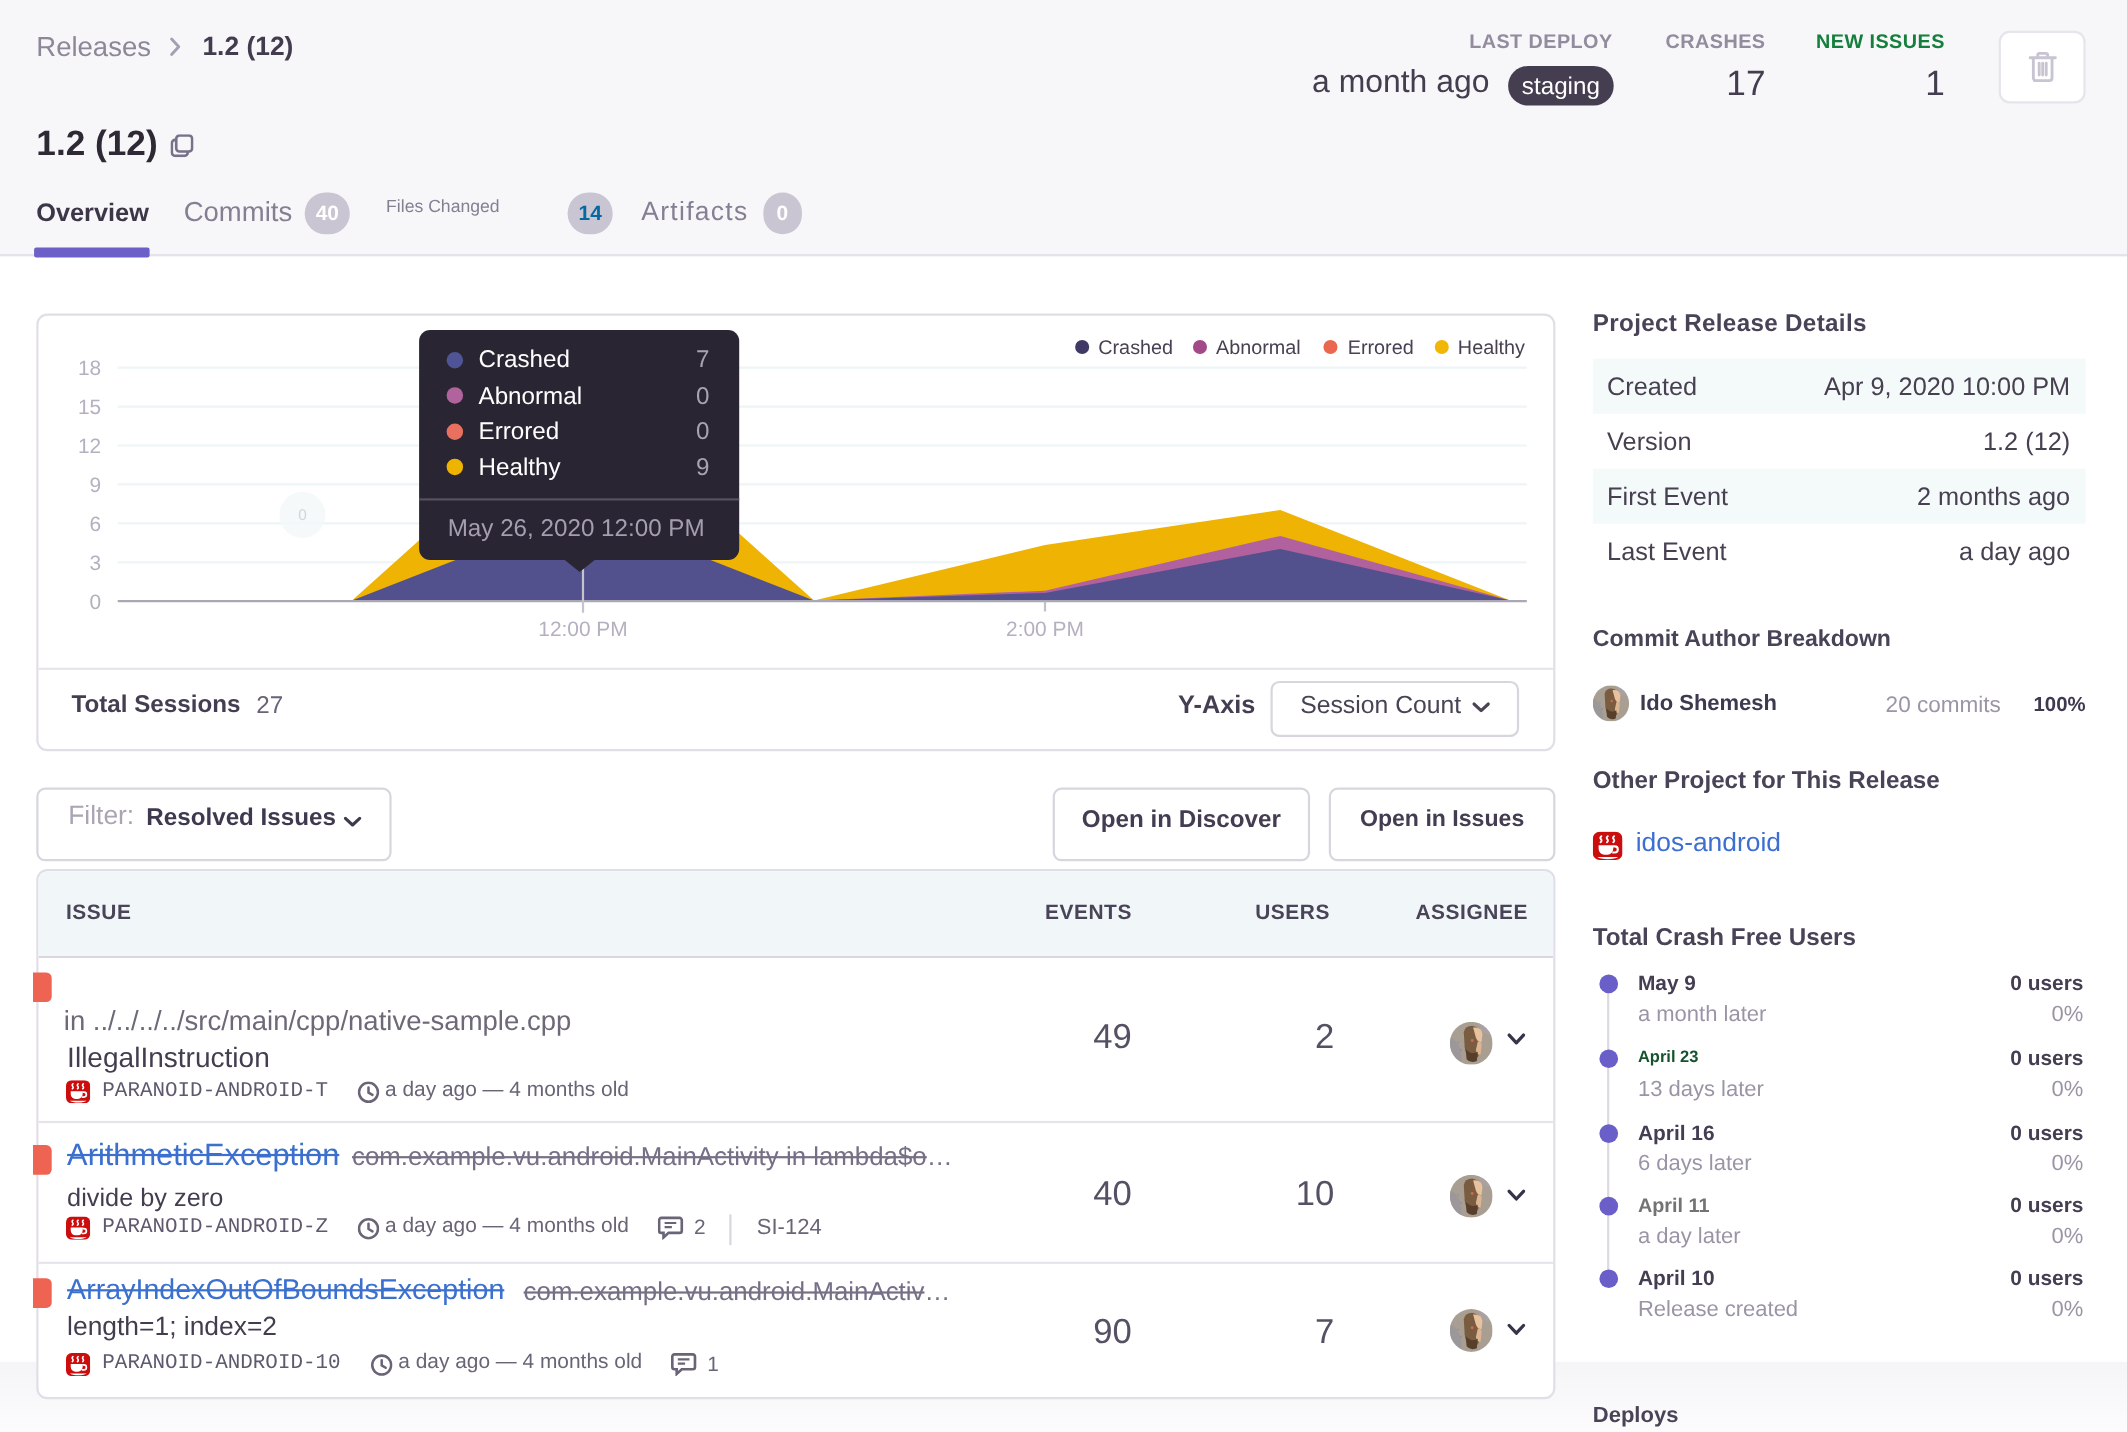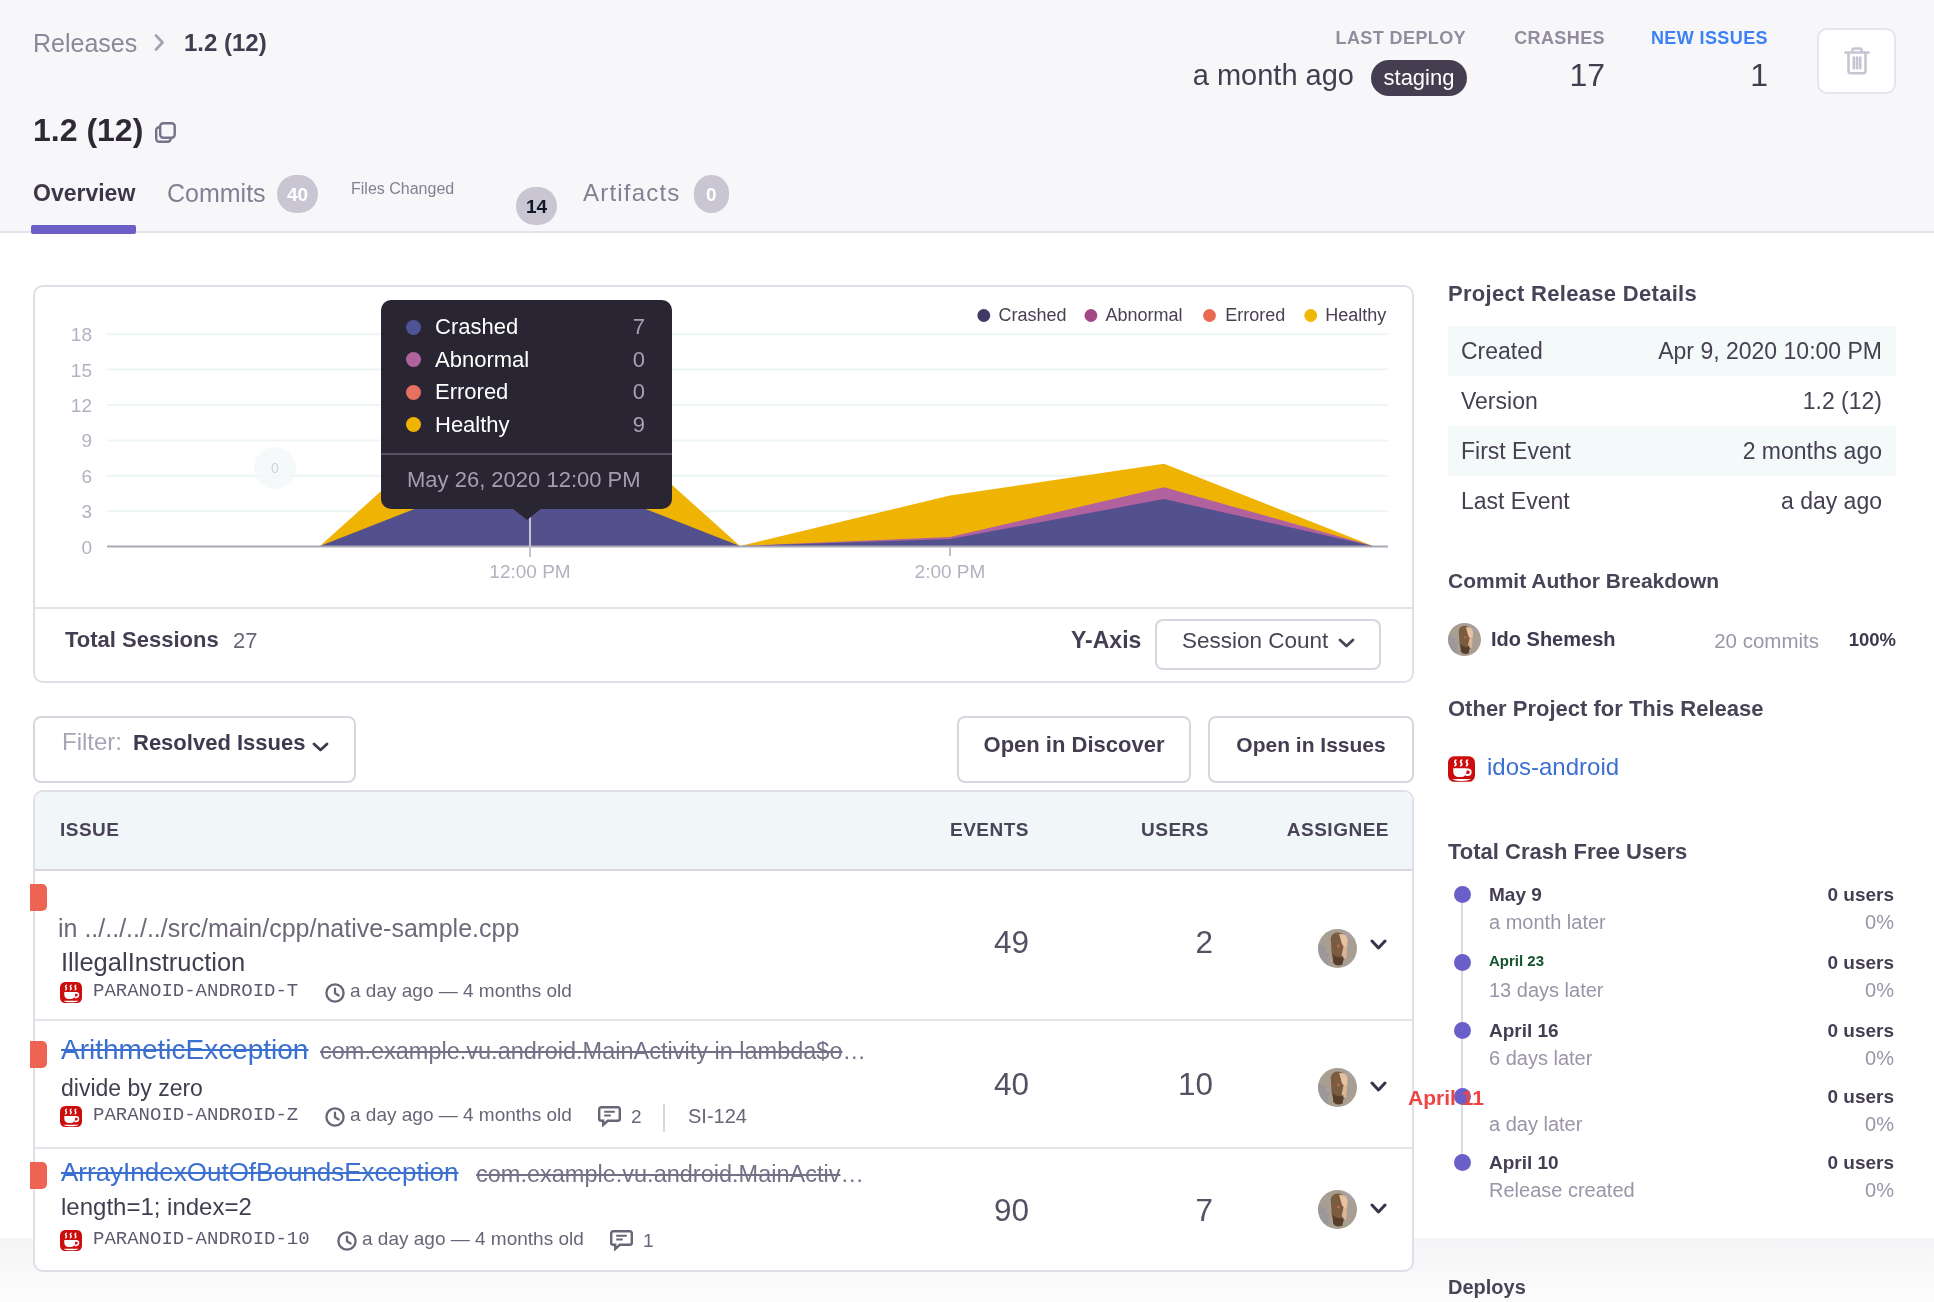--- a/index.html
+++ b/index.html
@@ -69,31 +69,31 @@
   <div class="abs" style="left:33px; top:114px; font-size:32px; color:#2f2936; font-weight:600;">1.2 (12)</div>
   <svg class="abs" style="left:155px; top:122px;" width="21" height="21" viewBox="0 0 21 21">
       <rect x="1.2" y="5.2" width="14.5" height="14.5" rx="3" fill="none" stroke="#77718a" stroke-width="2.4"></rect>
       <rect x="5.2" y="1.2" width="14.5" height="14.5" rx="3" fill="#f7f6f8" stroke="#77718a" stroke-width="2.4"></rect>
     </svg>
 
   <div class="abs" style="left:33px; top:182px; font-size:23px; font-weight:700; color:#3d3649;">Overview</div>
   <div class="abs" style="left:167px; top:181px; font-size:25px; color:#857f93;">Commits</div>
   <div class="abs" style="left:277px; top:175px; height:38px; background:#c9c5d2; border-radius:19px; padding:0 10px; font-size:19px; font-weight:700; color:#fff; display:flex; align-items:center;">40</div>
   <div class="abs" style="left:351px; top:181px; font-size:16px; color:#857f93;">Files Changed</div>
-  <div class="abs" style="left:516px; top:187px; height:38px; background:#c9c5d2; border-radius:19px; padding:0 10px; font-size:19px; font-weight:700; color:#0f172a; display:flex; align-items:center;">14</div>
+  <div class="abs" style="left:516px; top:175px; height:38px; background:#c9c5d2; border-radius:19px; padding:0 10px; font-size:19px; font-weight:700; color:#0369a1; display:flex; align-items:center;">14</div>
   <div class="abs" style="left:583px; top:181px; font-size:24px; letter-spacing:1.2px; color:#857f93;">Artifacts</div>
   <div class="abs" style="left:694px; top:175px; height:38px; background:#c9c5d2; border-radius:19px; padding:0 12px; font-size:19px; font-weight:700; color:#fff; display:flex; align-items:center;">0</div>
   <div class="abs" style="left:31px; top:225px; width:105px; height:9px; background:#6c5fc7; border-radius:2px;"></div>
 
   <div class="abs b right" style="left:1240px; top:29px; width:226px; font-size:18px; color:#928c9e; letter-spacing:0.4px;">LAST DEPLOY</div>
   <div class="abs right" style="left:1154px; top:61px; width:200px; font-size:29px; color:#443d4f;">a month ago</div>
   <div class="abs" style="left:1371px; top:60px; width:96px; height:36px; background:#453e50; border-radius:18px; font-size:22px; color:#fff; display:flex; align-items:center; justify-content:center;">staging</div>
   <div class="abs b right" style="left:1455px; top:29px; width:150px; font-size:18px; color:#928c9e; letter-spacing:0.4px;">CRASHES</div>
   <div class="abs right" style="left:1505px; top:59px; width:100px; font-size:32px; color:#443d4f;">17</div>
-  <div class="abs b right" style="left:1618px; top:29px; width:150px; font-size:18px; color:#3b82f6; letter-spacing:0.4px;">NEW ISSUES</div>
+  <div class="abs b right" style="left:1618px; top:29px; width:150px; font-size:18px; color:#15803d; letter-spacing:0.4px;">NEW ISSUES</div>
   <div class="abs right" style="left:1668px; top:59px; width:100px; font-size:32px; color:#443d4f;">1</div>
   <div class="abs" style="left:1817px; top:28px; width:79px; height:66px; background:#fff; border:2px solid #e7e4ec; border-radius:10px;"></div>
   <svg class="abs" style="left:1844px; top:47px;" width="26" height="28" viewBox="0 0 26 28">
       <g fill="none" stroke="#c9c4d2" stroke-width="2.6">
         <path d="M1.5 5.5 H24.5" stroke-linecap="round"></path>
         <path d="M8.5 5.5 V3.2 Q8.5 1.5 10.2 1.5 H15.8 Q17.5 1.5 17.5 3.2 V5.5"></path>
         <path d="M4.5 5.5 L4.5 24 Q4.5 26.3 6.8 26.3 H19.2 Q21.5 26.3 21.5 24 L21.5 5.5"></path>
         <path d="M9.8 10.5 V21.2" stroke-linecap="round"></path>
         <path d="M13 10.5 V21.2" stroke-linecap="round"></path>
         <path d="M16.2 10.5 V21.2" stroke-linecap="round"></path>
@@ -296,21 +296,21 @@
   <div class="abs" style="left:1454px; top:954px; width:17px; height:17px; border-radius:50%; background:#6a5fc8;"></div>
   <div class="abs" style="left:1454px; top:1022px; width:17px; height:17px; border-radius:50%; background:#6a5fc8;"></div>
   <div class="abs" style="left:1454px; top:1088px; width:17px; height:17px; border-radius:50%; background:#6a5fc8;"></div>
   <div class="abs" style="left:1454px; top:1154px; width:17px; height:17px; border-radius:50%; background:#6a5fc8;"></div>
   <div class="abs b" style="left:1489px; top:885px; font-size:19px; color:#453e52;">May 9</div>
   <div class="abs" style="left:1489px; top:912px; font-size:20px; color:#9b94a6;">a month later</div>
   <div class="abs b" style="left:1489px; top:953px; font-size:15px; color:#14532d;">April 23</div>
   <div class="abs" style="left:1489px; top:980px; font-size:20px; color:#9b94a6;">13 days later</div>
   <div class="abs b" style="left:1489px; top:1021px; font-size:19px; color:#453e52;">April 16</div>
   <div class="abs" style="left:1489px; top:1048px; font-size:20px; color:#9b94a6;">6 days later</div>
-  <div class="abs b" style="left:1408px; top:1087px; font-size:21px; color:#ef4444;">April 11</div>
+  <div class="abs b" style="left:1489px; top:1087px; font-size:18px; color:#737373;">April 11</div>
   <div class="abs" style="left:1489px; top:1114px; font-size:20px; color:#9b94a6;">a day later</div>
   <div class="abs b" style="left:1489px; top:1153px; font-size:19px; color:#453e52;">April 10</div>
   <div class="abs" style="left:1489px; top:1180px; font-size:20px; color:#9b94a6;">Release created</div>
   <div class="abs b right" style="left:1700px; top:885px; width:194px; font-size:19px; color:#453e52;">0 users</div>
   <div class="abs right" style="left:1700px; top:912px; width:194px; font-size:20px; color:#9b94a6;">0%</div>
   <div class="abs b right" style="left:1700px; top:953px; width:194px; font-size:19px; color:#453e52;">0 users</div>
   <div class="abs right" style="left:1700px; top:980px; width:194px; font-size:20px; color:#9b94a6;">0%</div>
   <div class="abs b right" style="left:1700px; top:1021px; width:194px; font-size:19px; color:#453e52;">0 users</div>
   <div class="abs right" style="left:1700px; top:1048px; width:194px; font-size:20px; color:#9b94a6;">0%</div>
   <div class="abs b right" style="left:1700px; top:1087px; width:194px; font-size:19px; color:#453e52;">0 users</div>

